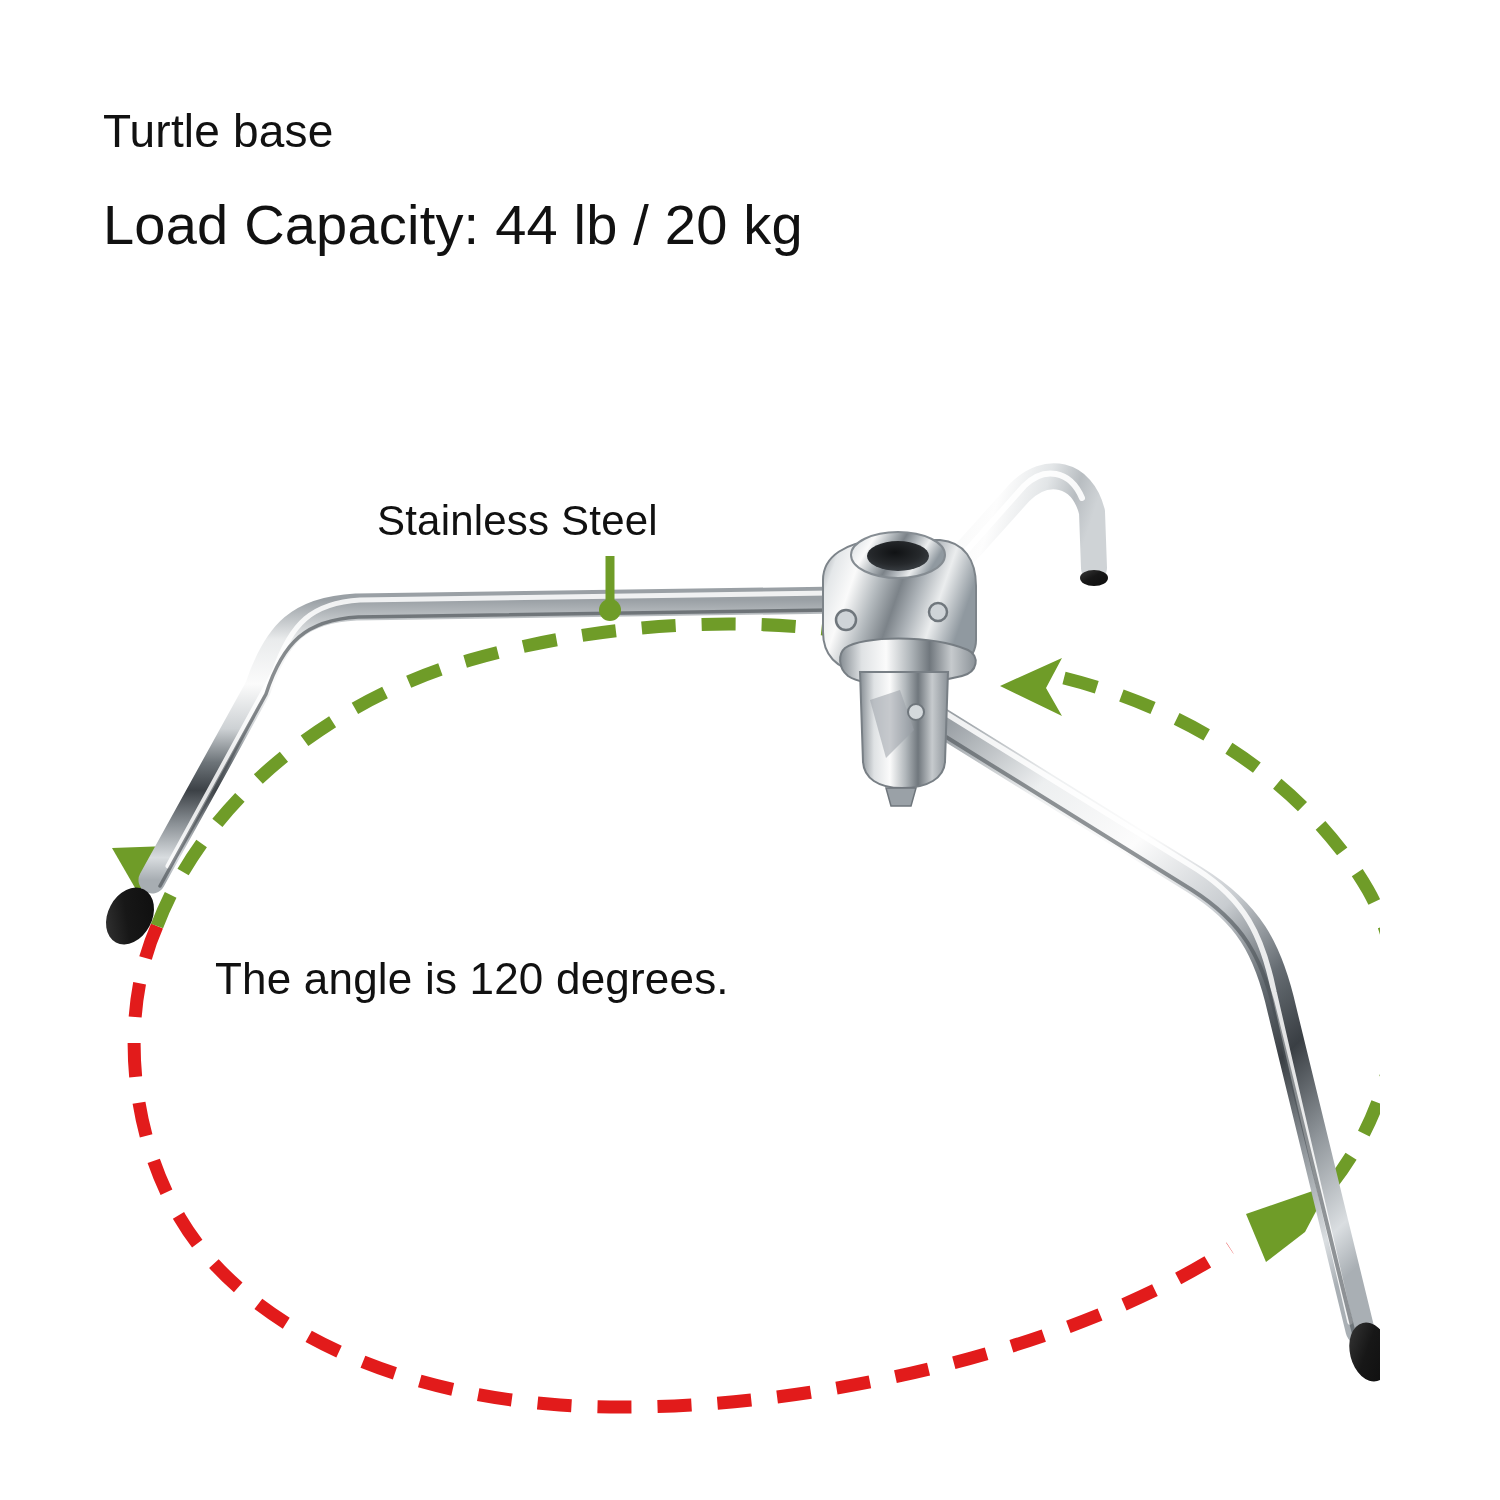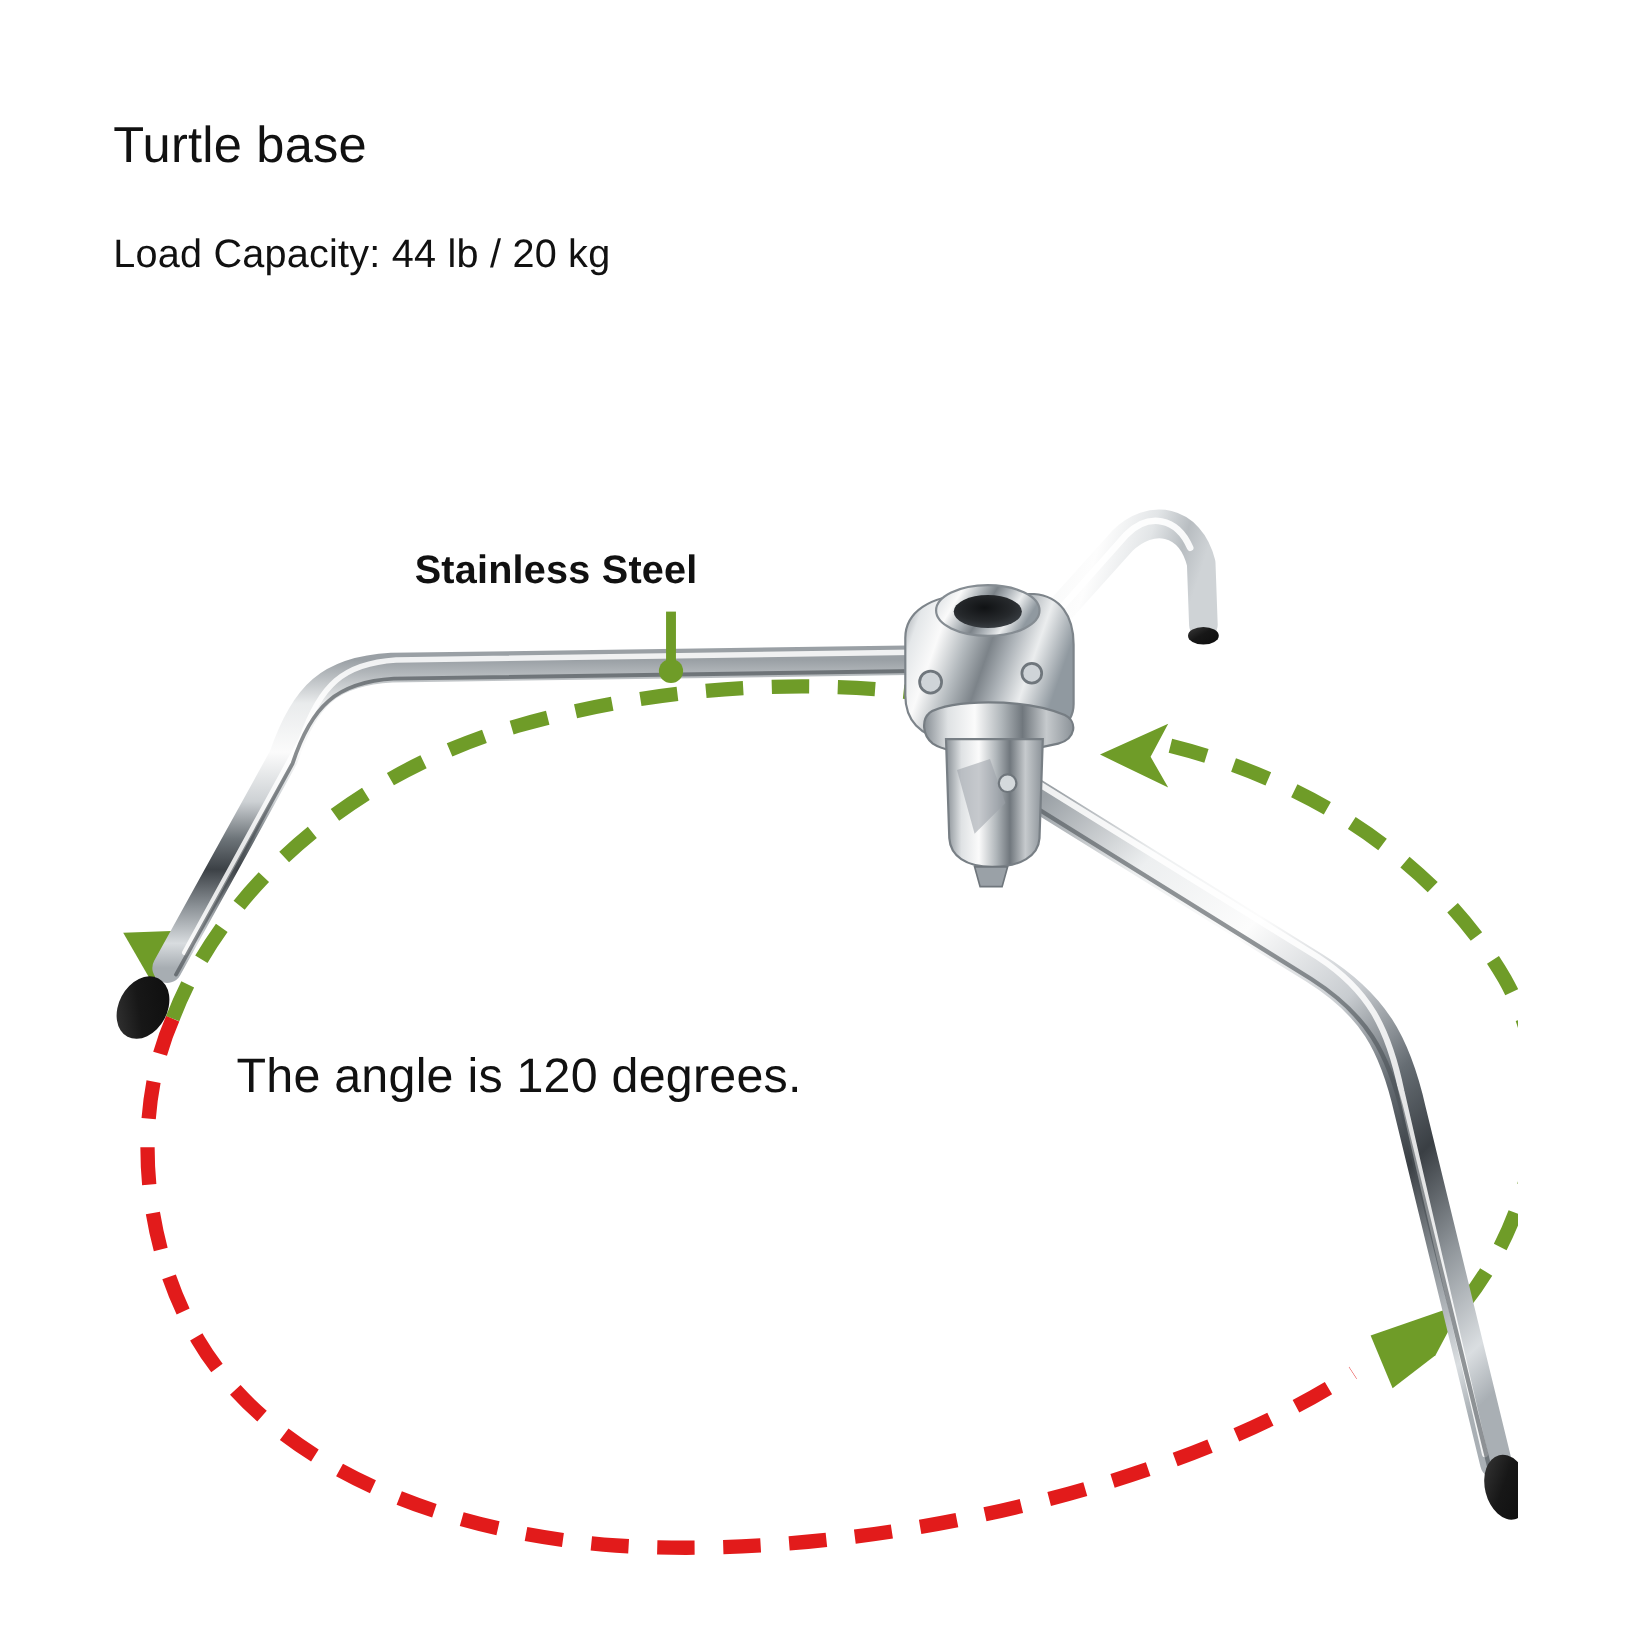--- a/index.html
+++ b/index.html
@@ -23,30 +23,28 @@
   }
   #title-line {
     left: 103px;
     top: 104px;
     font-size: 46px;
     letter-spacing: 0.2px;
   }
   #capacity-line {
     left: 103px;
     top: 192px;
-    font-size: 36px;
-    letter-spacing: 0.2px;
-    margin-top: 18px;
+    font-size: 56px;
+    letter-spacing: 0.2px;
   }
   #steel-label {
     left: 377px;
     top: 497px;
-    font-size: 36px;
-    letter-spacing: 0.2px;
-    font-weight: bold;
+    font-size: 42px;
+    letter-spacing: 0.2px;
   }
   #angle-label {
     left: 185px;
     top: 954px;
     font-size: 44px;
     letter-spacing: 0.2px;
     margin-left: 30px;
   }
   #art {
     position: absolute;

